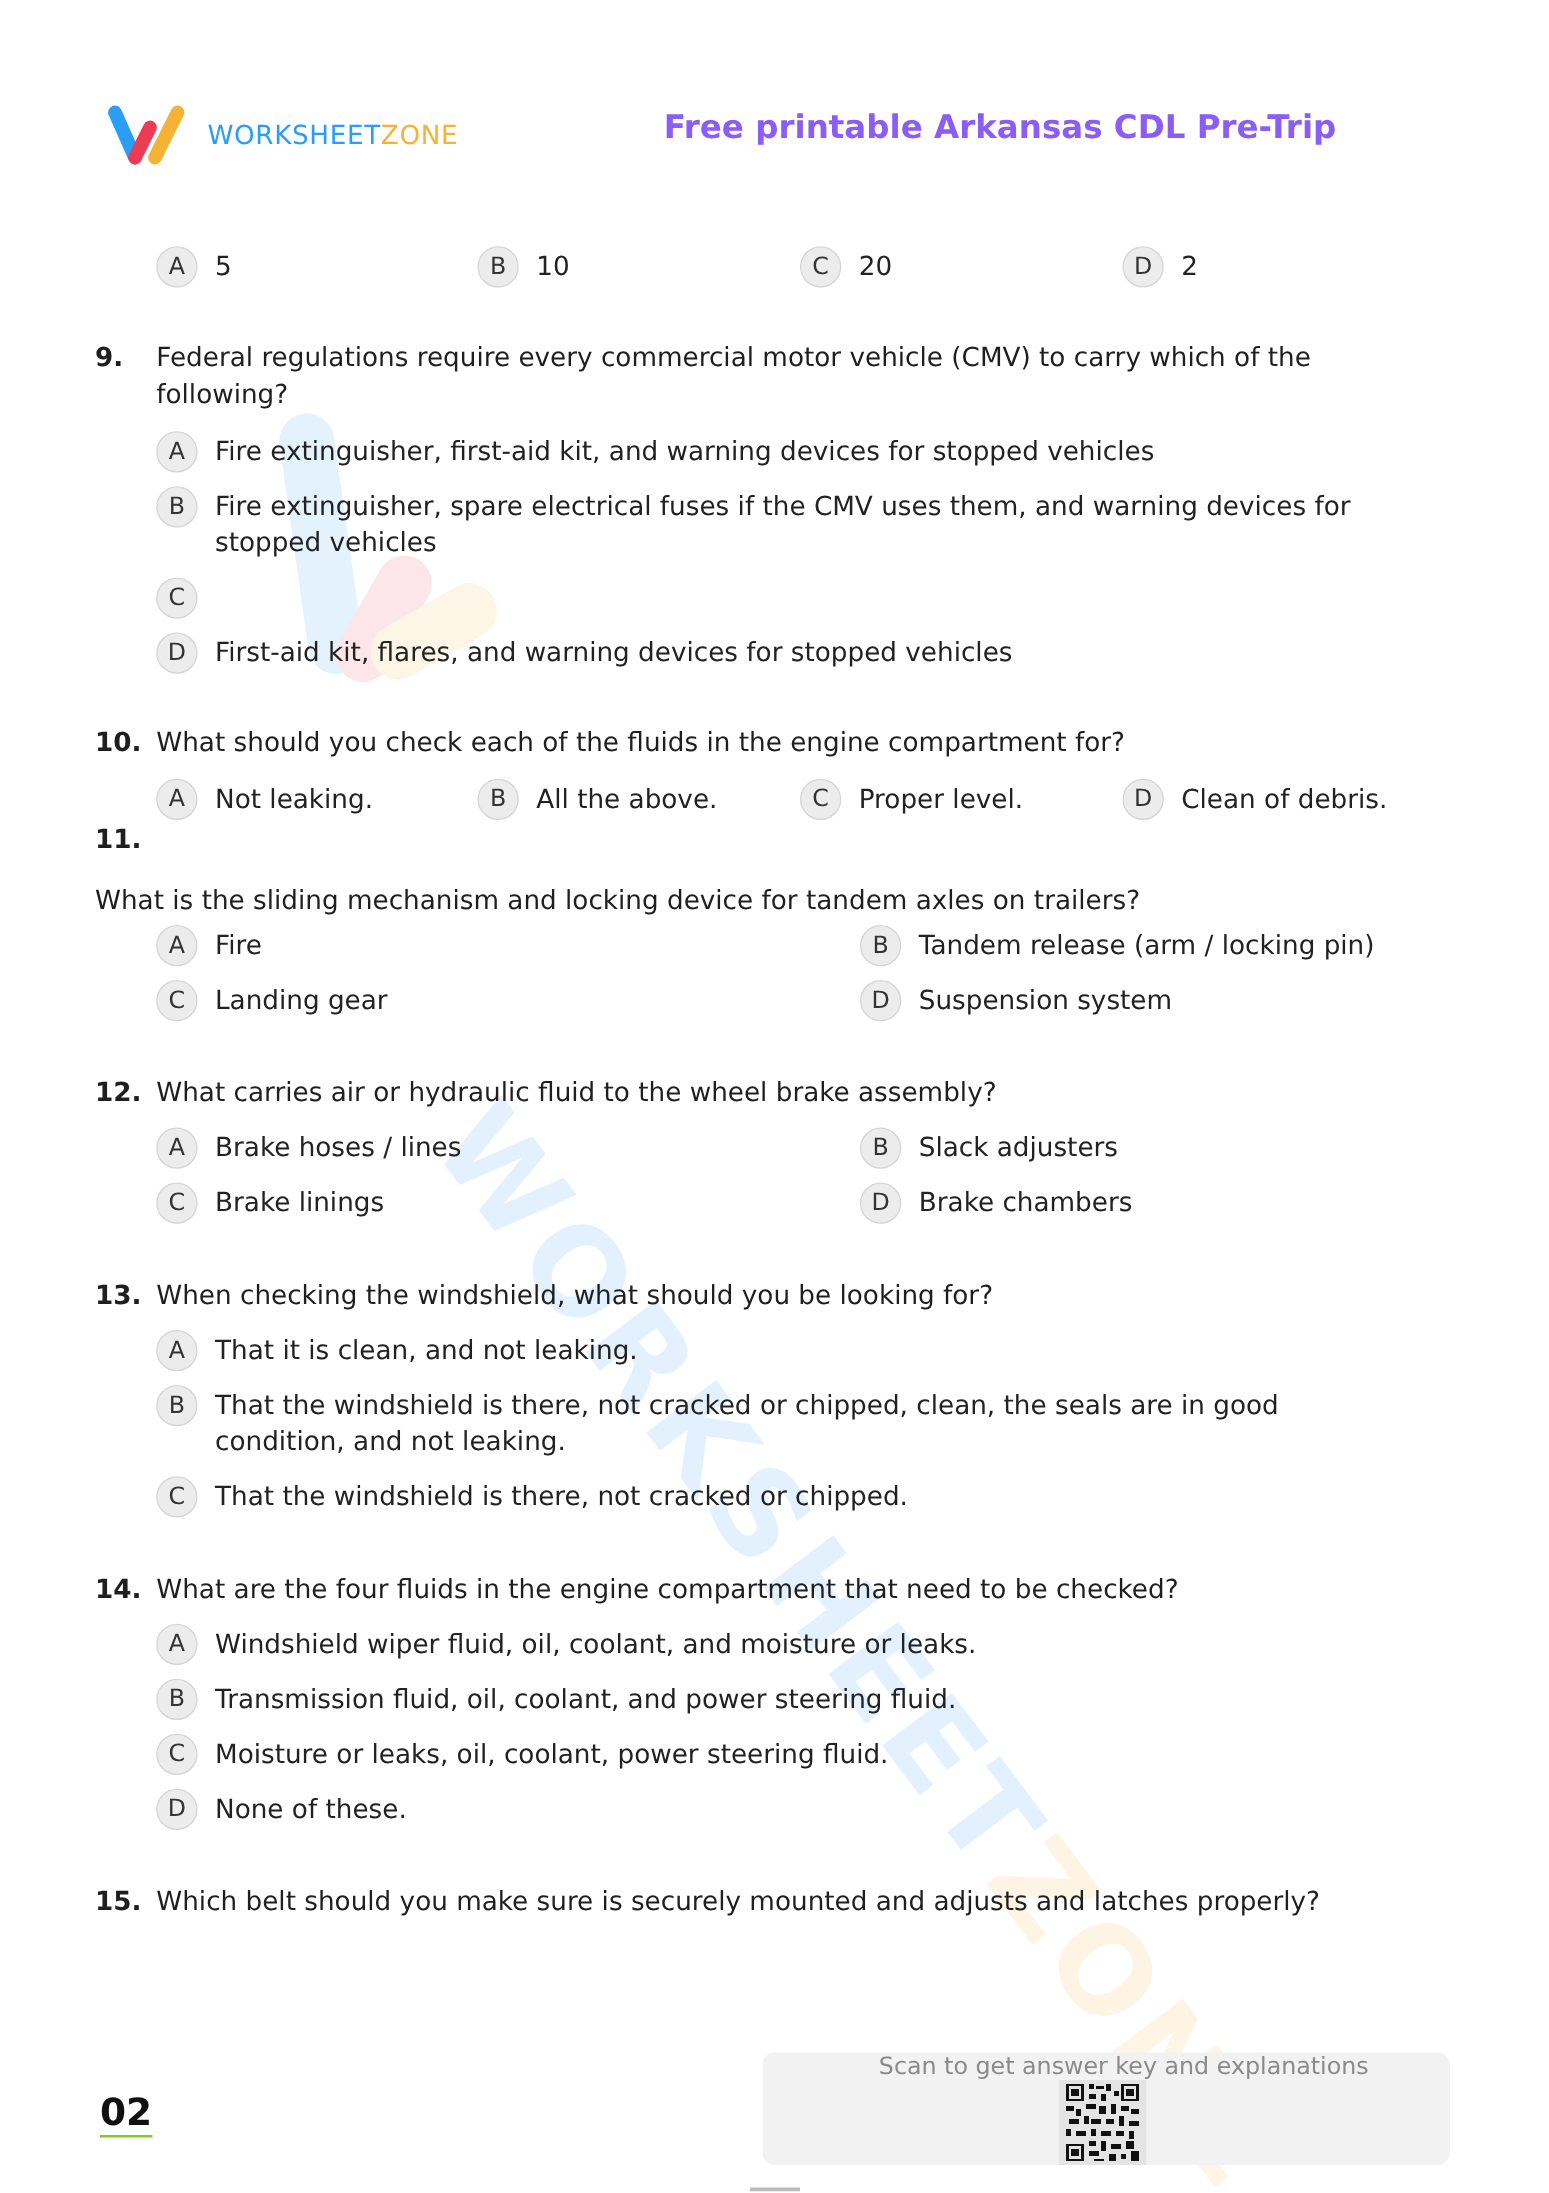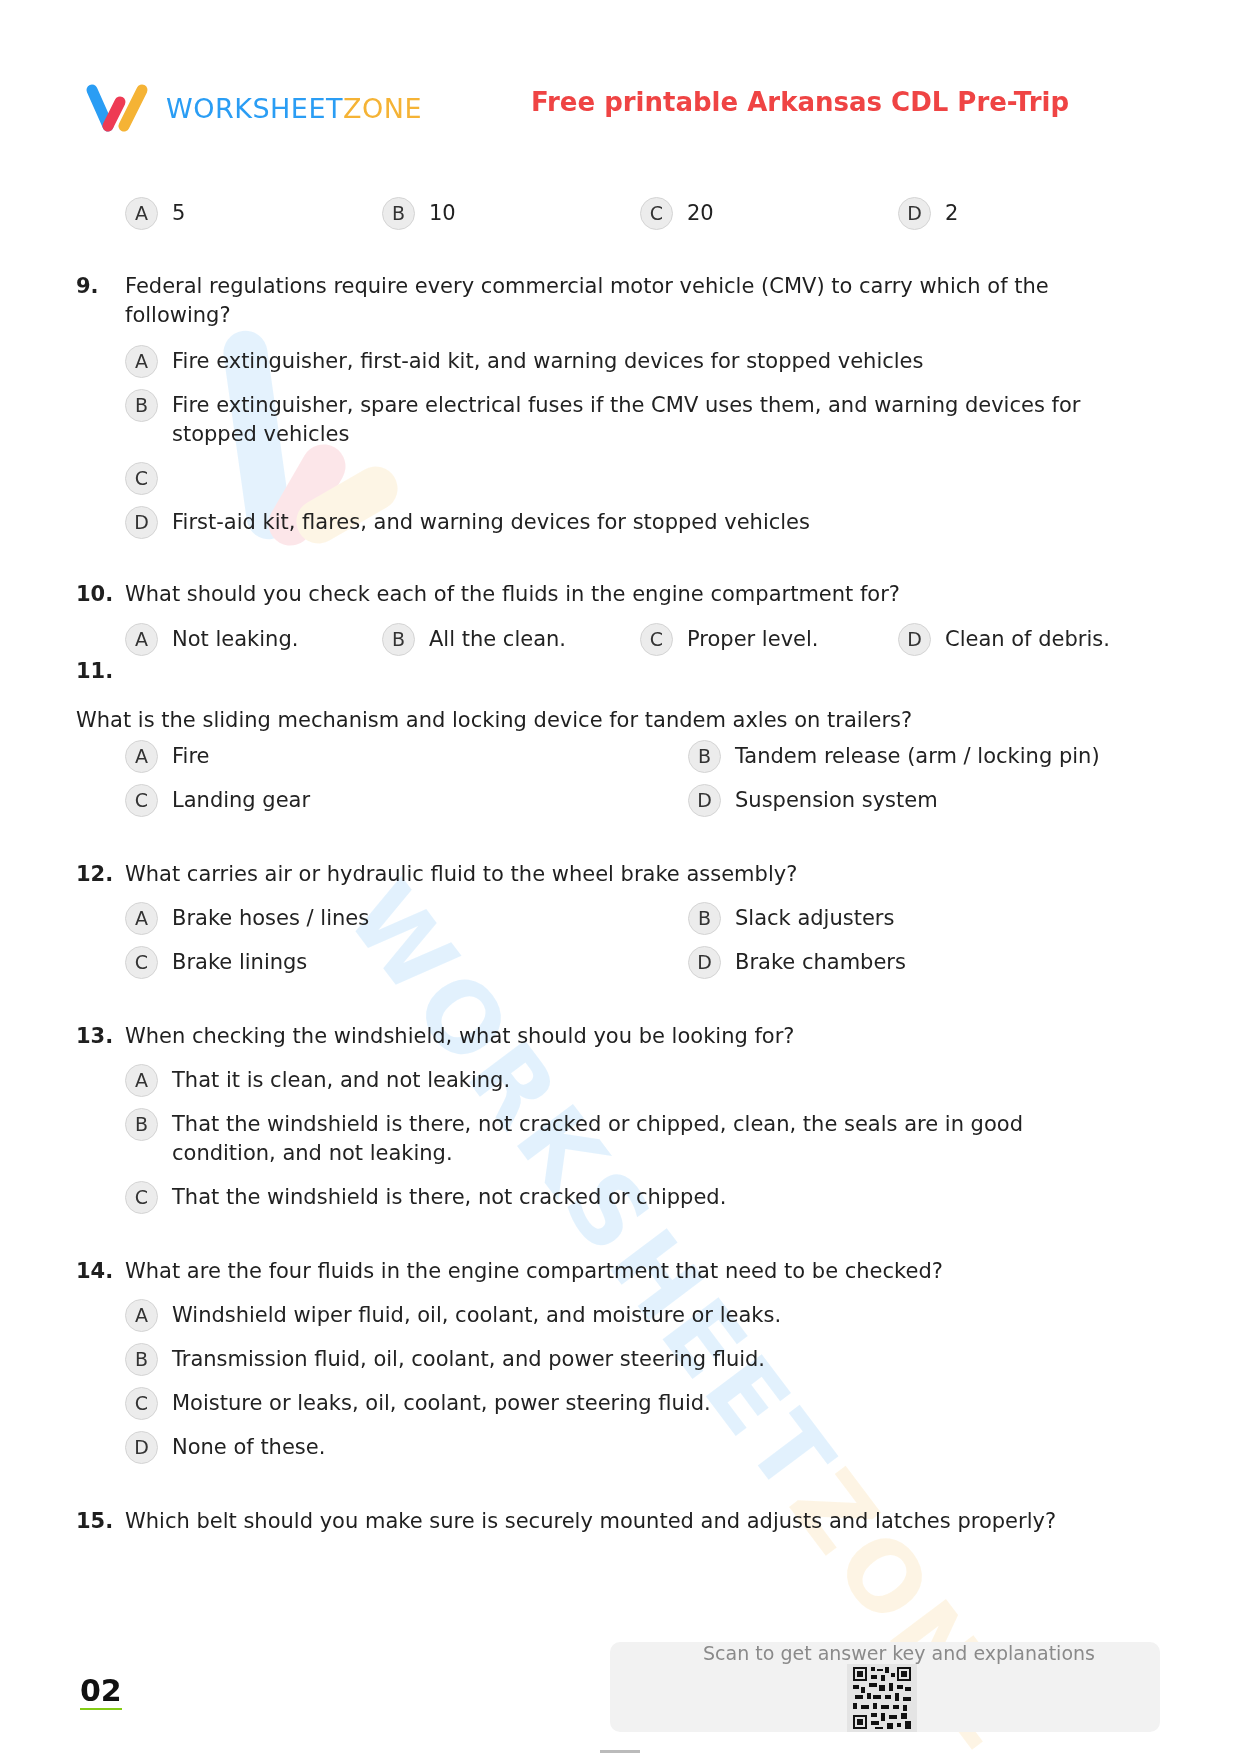--- a/index.html
+++ b/index.html
@@ -2,25 +2,25 @@
 <html><head>
 <meta charset="utf-8">
 <style>
   * { box-sizing: border-box; margin: 0; padding: 0; }
   html, body { width: 1239px; height: 1754px; background: #ffffff; overflow: hidden; }
   body { position: relative; font-family: "DejaVu Sans", sans-serif; color: #1f1f1f; }
 
   
   .logo { position: absolute; left: 84px; top: 82px; display: flex; align-items: center; }
   .logo-mark { width: 68px; height: 52px; position: relative; }
-  .logo-text { margin-left: 14px; font-size: 27px; letter-spacing: 0.5px; font-weight: 500; }
+  .logo-text { margin-left: 14px; font-size: 21px; letter-spacing: 0.5px; font-weight: 500; }
   .logo-text .w { color: #2a9df4; }
   .logo-text .z { color: #f5b335; }
   .title { position: absolute; left: 520px; width: 560px; top: 82px; text-align: center;
-           font-size: 26px; font-weight: bold; line-height: 40px; color: #ef4444; }
+           font-size: 26px; font-weight: bold; line-height: 40px; color: #8b5cf6; }
 
   
   .watermark { position: absolute; left: 0; top: 0; width: 1239px; height: 1754px; pointer-events: none; z-index: 0; }
   .wm-text { position: absolute; left: 370px; top: 840px; transform: rotate(53deg); transform-origin: left center;
              font-size: 96px; font-weight: bold; letter-spacing: 6px; white-space: nowrap; opacity: 0.13; }
   .wm-text .w { color: #2a9df4; } .wm-text .z { color: #f5b335; }
 
   
   .content { position: absolute; left: 0; top: 0; width: 1239px; z-index: 1; }
   .opt { position: absolute; display: flex; align-items: flex-start; font-size: 21px; line-height: 29px; color: #222; }
@@ -113,21 +113,21 @@
   <div class="q" style="top:580px;">
     <span class="qnum">10.</span>
     <span class="qtext">What should you check each of the fluids in the engine compartment for?</span>
   </div>
   <div class="opt" style="left:125px;top:625px;">
     <span class="circle">A</span>
     <span class="opt-text">Not leaking.</span>
   </div>
   <div class="opt" style="left:382px;top:625px;">
     <span class="circle">B</span>
-    <span class="opt-text">All the clean.</span>
+    <span class="opt-text">All the above.</span>
   </div>
   <div class="opt" style="left:640px;top:625px;">
     <span class="circle">C</span>
     <span class="opt-text">Proper level.</span>
   </div>
   <div class="opt" style="left:898px;top:625px;">
     <span class="circle">D</span>
     <span class="opt-text">Clean of debris.</span>
   </div>
 

